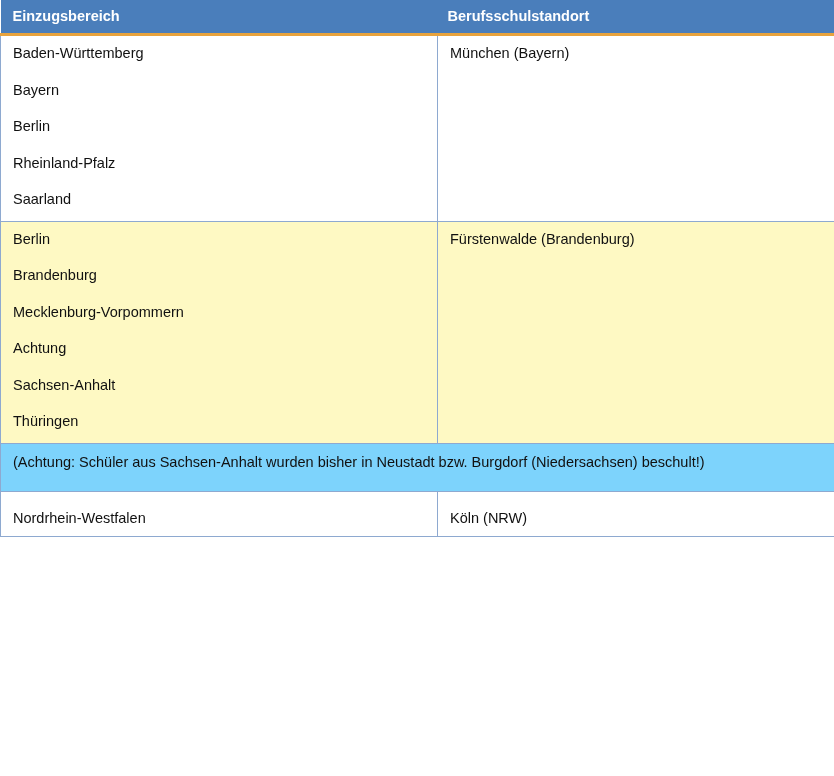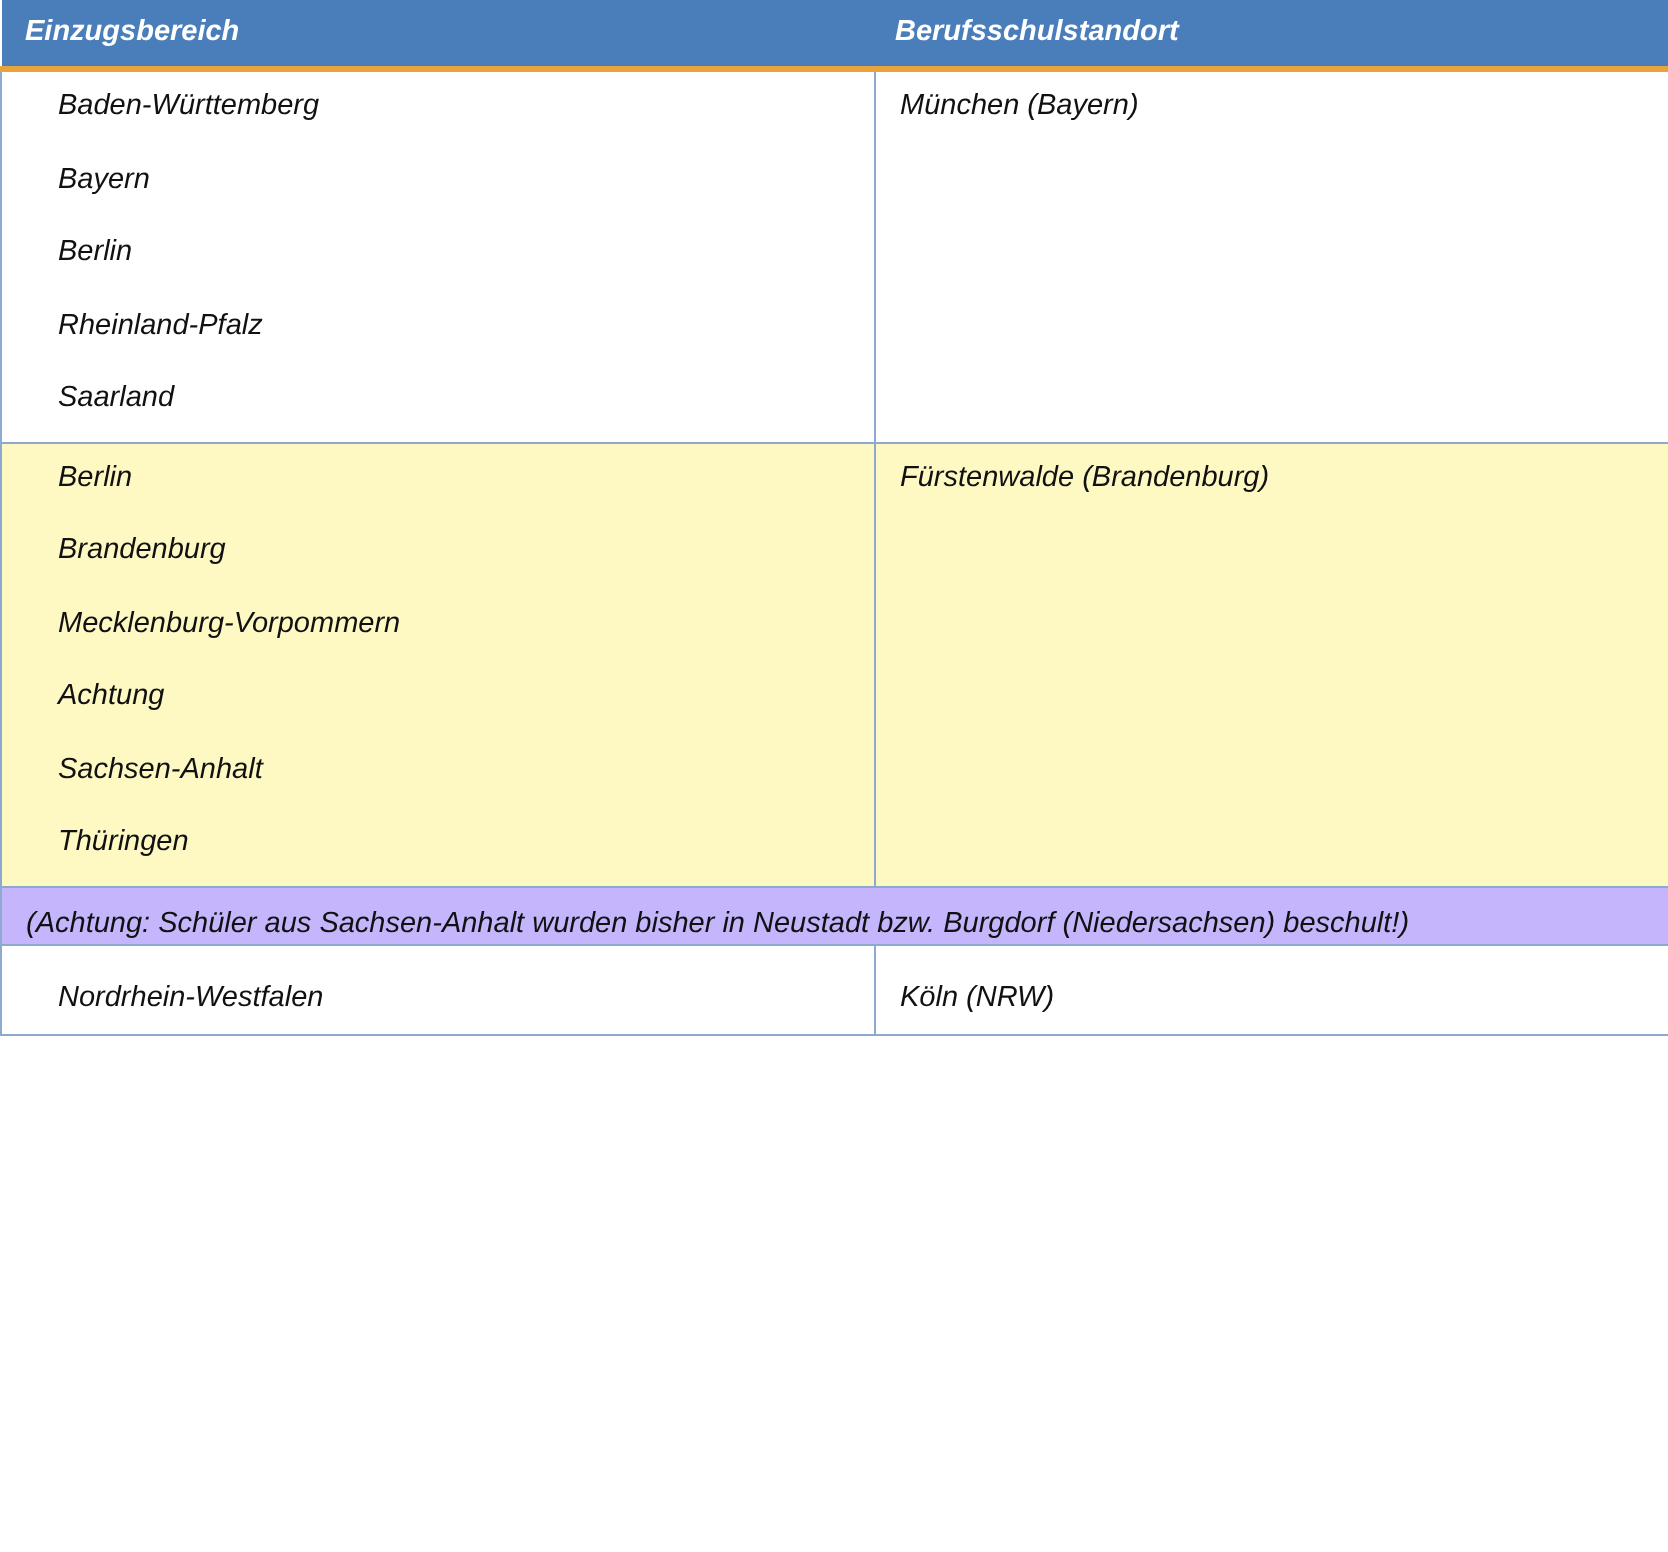--- a/index.html
+++ b/index.html
@@ -10,21 +10,20 @@
   body {
     width: 834px;
     height: 776px;
     font-family: "Liberation Sans", sans-serif;
     color: #111111;
     overflow: hidden;
   }
   .table-wrap {
     width: 834px;
     box-sizing: border-box;
-    font-style: italic;
   }
   table.data-table {
     width: 834px;
     border-collapse: collapse;
     table-layout: fixed;
     font-size: 14.5px;
   }
   table.data-table col.c1 { width: 437px; }
   table.data-table col.c2 { width: 397px; }
 
@@ -48,35 +47,35 @@
     padding: 10px 10px 14px 12px;
     line-height: 1.0;
   }
   tbody tr.band-white td {
     background: #ffffff;
   }
   tbody tr.band-blue td {
     background: #fef9c3;
   }
   tbody tr.note-row td {
-    background: #c4b5fd;
-    padding: 9px 12px 0 12px;
+    background: #7dd3fc;
+    padding: 9px 12px 19px 12px;
     line-height: 1.32;
   }
   tbody tr.single-row td {
     padding-top: 19px;
     padding-bottom: 11px;
   }
   .region-list {
     margin: 0;
     padding: 0;
     list-style: none;
   }
   .region-list li {
-    margin: 0 0 0 16px;
+    margin: 0 0 0 0;
     padding: 0 0 22px 0;
     line-height: 1.0;
   }
   .region-list li:last-child {
     padding-bottom: 0;
   }
   .loc {
     display: block;
     line-height: 1.0;
   }

